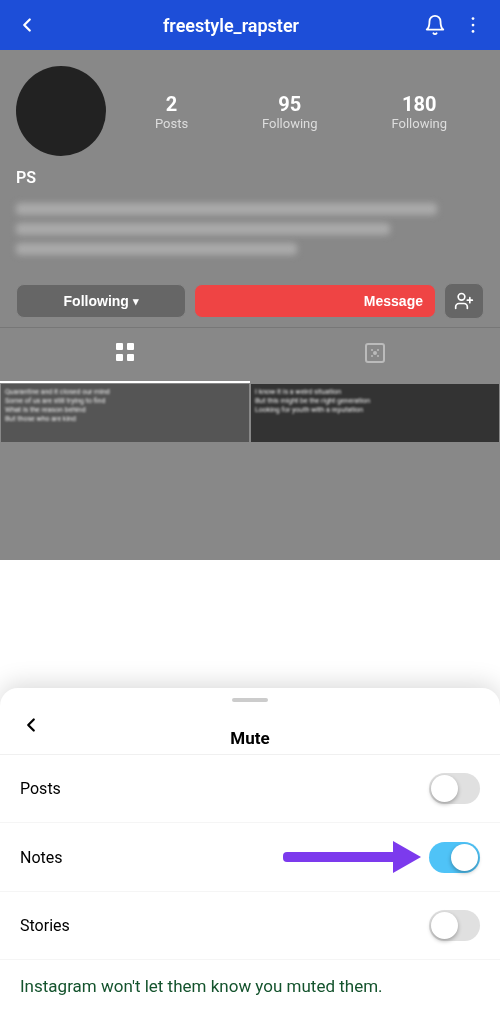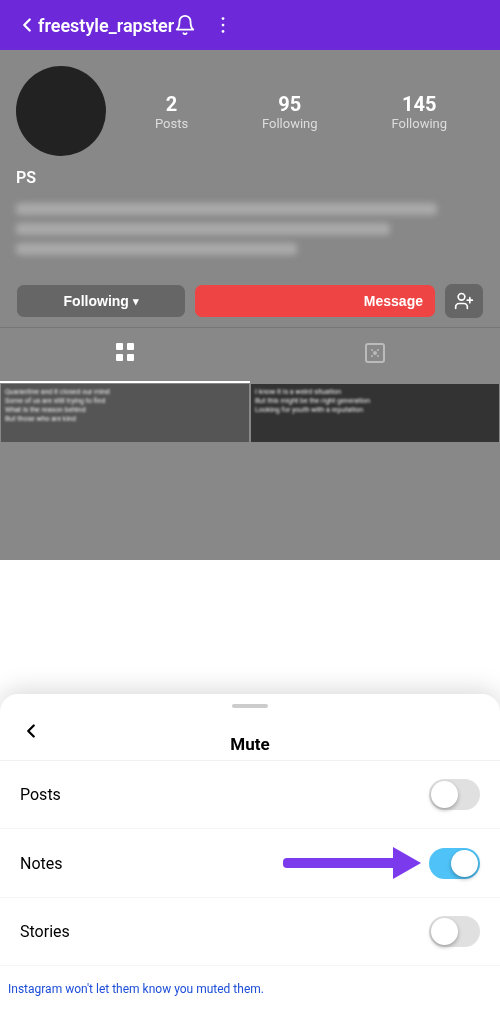--- a/index.html
+++ b/index.html
@@ -18,23 +18,23 @@
       top: 0; left: 0; right: 0;
       height: 560px;
       background: #888;
       z-index: 0;
     }
 
     
     .top-bar {
       display: flex;
       align-items: center;
-      justify-content: flex-start;
+      justify-content: space-between;
       padding: 14px 16px;
-      background: #6d28d9;
+      background: #1d4ed8;
     }
     .top-bar-title {
       font-size: 18px;
       font-weight: 600;
       color: #fff;
     }
     .top-bar-icons {
       display: flex;
       gap: 16px;
       align-items: center;
@@ -293,23 +293,23 @@
       border-radius: 50%;
       background: #fff;
       box-shadow: 0 2px 4px rgba(0,0,0,0.3);
       transition: left 0.2s;
     }
     .toggle-thumb.off { left: 2px; }
     .toggle-thumb.on { left: 22px; }
 
     
     .sheet-footer-note {
-      padding: 16px 8px 4px;
-      font-size: 12px;
-      color: #1d4ed8;
+      padding: 16px 20px 4px;
+      font-size: 17px;
+      color: #14532d;
     }
   </style>
 </head>
 <body>
 
 <div class="profile-bg">
 
   <div class="top-bar">
     <button class="icon-btn">
       <svg width="22" height="22" viewBox="0 0 24 24" fill="none" stroke="currentColor" stroke-width="2.5" stroke-linecap="round" stroke-linejoin="round">
@@ -339,21 +339,21 @@
     <div class="stats-row">
       <div class="stat-item">
         <span class="stat-number">2</span>
         <span class="stat-label">Posts</span>
       </div>
       <div class="stat-item">
         <span class="stat-number">95</span>
         <span class="stat-label">Following</span>
       </div>
       <div class="stat-item">
-        <span class="stat-number">145</span>
+        <span class="stat-number">180</span>
         <span class="stat-label">Following</span>
       </div>
     </div>
   </div>
 
   <div class="profile-initials">PS</div>
 
   <div class="bio-blur">
     <div class="bio-blur-line long"></div>
     <div class="bio-blur-line medium"></div>

